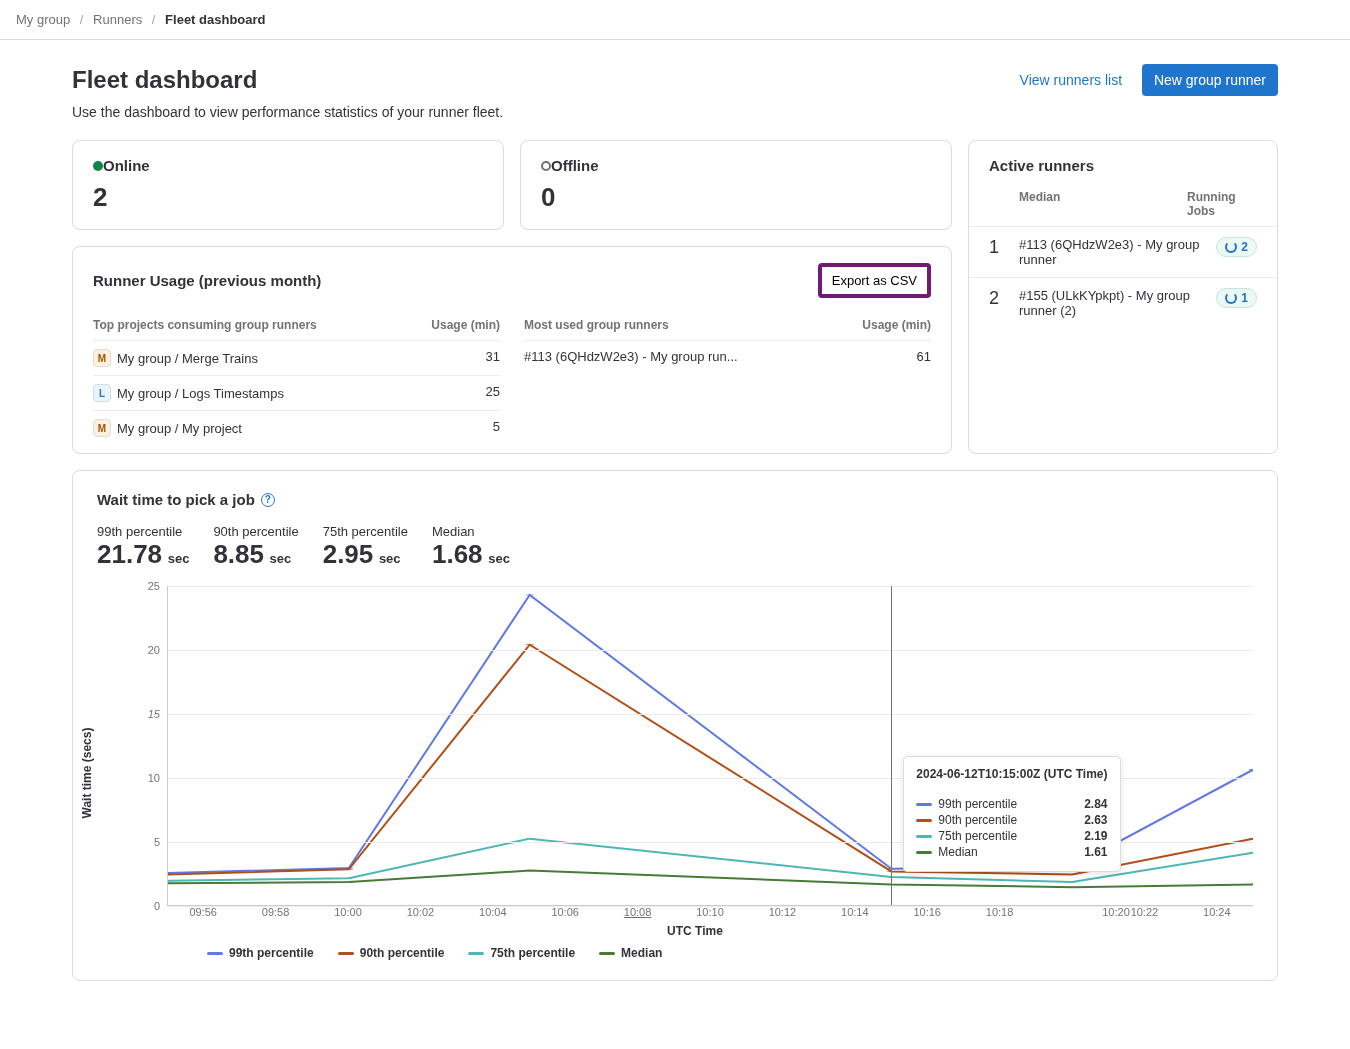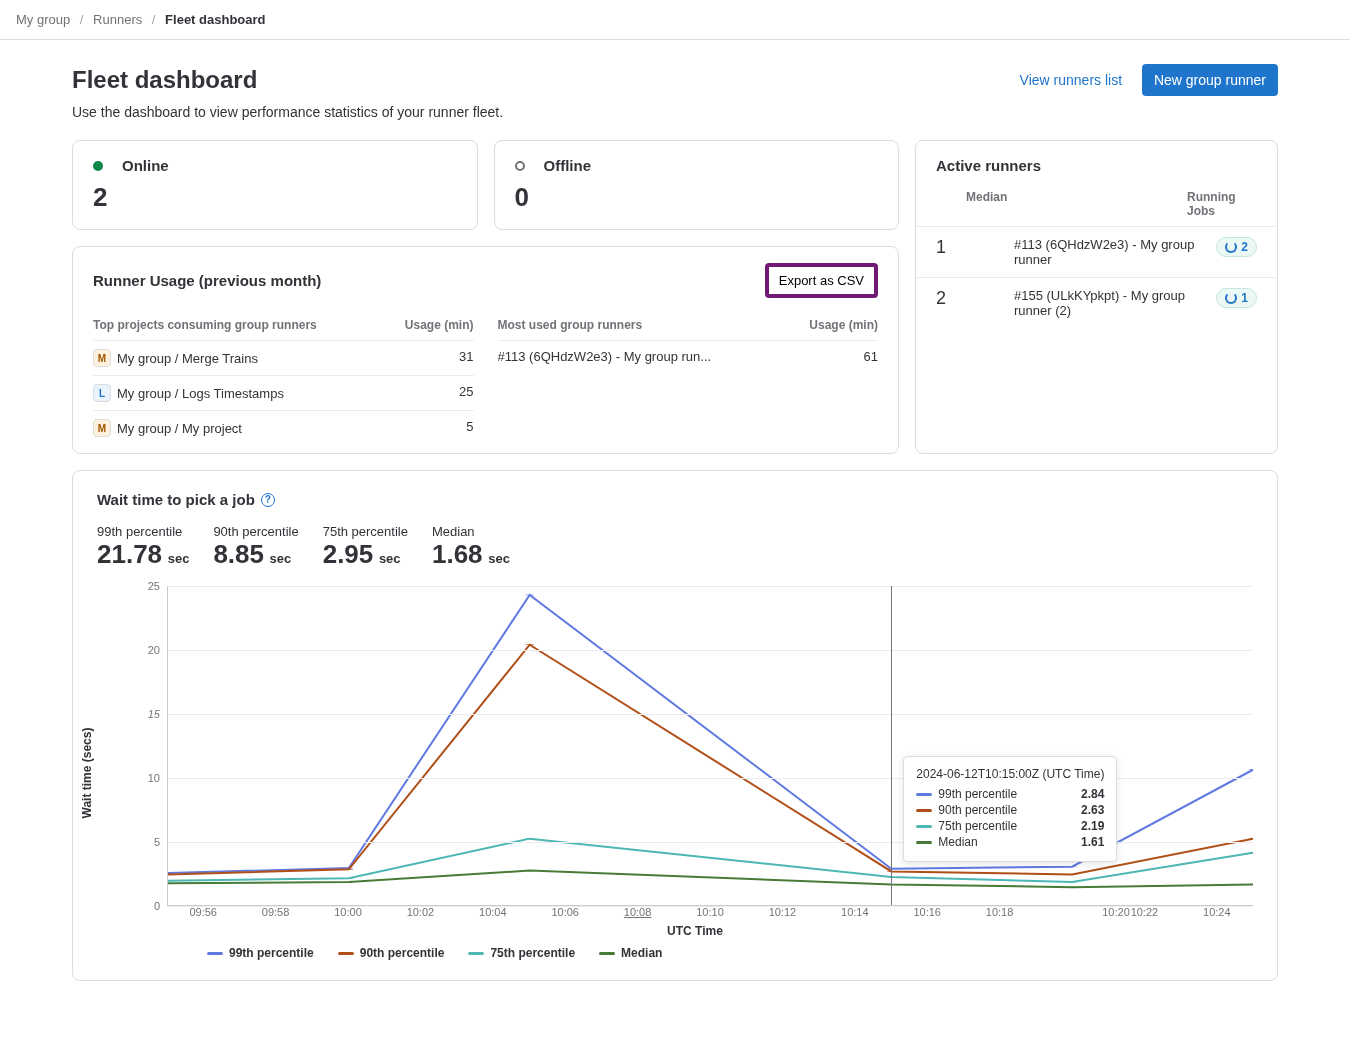--- a/index.html
+++ b/index.html
@@ -10,46 +10,46 @@
 .breadcrumb .current { font-weight: 600; color: #333238; }
 .container { padding: 24px 72px; }
 .header-row { display: flex; align-items: center; justify-content: space-between; margin-bottom: 8px; }
 .page-title { font-size: 24px; font-weight: 700; }
 .link-btn { color: #1f75cb; text-decoration: none; font-size: 14px; margin-right: 16px; }
 .primary-btn { background: #1f75cb; color: #fff; border: none; padding: 8px 12px; border-radius: 4px; font-size: 14px; cursor: pointer; }
 .subtitle { margin-bottom: 20px; color: #333238; }
 .cards-row { display: flex; gap: 16px; margin-bottom: 16px; }
 .card { border: 1px solid #dcdcde; border-radius: 8px; background: #fff; }
 .status-card { flex: 1; padding: 16px 20px; }
-.status-title { display: flex; align-items: center; gap: 19px; font-weight: 700; font-size: 15px; margin-bottom: 8px; }
+.status-title { display: flex; align-items: center; gap: 0; font-weight: 700; font-size: 15px; margin-bottom: 8px; }
 .status-dot-online { width: 10px; height: 10px; border-radius: 50%; background: #108548; display:inline-block; }
 .status-dot-offline { width: 10px; height: 10px; border-radius: 50%; border: 2px solid #737278; display:inline-block; }
 .status-value { font-size: 26px; font-weight: 700; }
 .usage-card { flex: 1; padding: 16px 0 8px; }
 .usage-header { display: flex; justify-content: space-between; align-items: center; padding: 0 20px 12px 20px; }
 .usage-title { font-weight: 700; font-size: 15px; }
 .csv-btn { border: 4px solid #701a75; background: #fff; padding: 6px 10px; border-radius: 4px; font-size: 13px; cursor: pointer; }
 .usage-tables { display: flex; gap: 24px; padding: 0 20px; }
 .usage-col { flex: 1; }
 .usage-th { display: flex; justify-content: space-between; font-size: 12px; font-weight: 700; color: #737278; padding: 8px 0; border-bottom: 1px solid #ececef; }
 .usage-row { display: flex; justify-content: space-between; padding: 8px 0; border-bottom: 1px solid #ececef; font-size: 13px; }
 .usage-row:last-child { border-bottom: none; }
 .proj-name { display: flex; align-items: center; gap: 6px; }
 .avatar { width: 18px; height: 18px; border-radius: 4px; display: inline-flex; align-items: center; justify-content: center; font-size: 10px; font-weight: 600; border: 1px solid #dcdcde; }
 .avatar.m { background: #fdf1dd; color: #9e5400; }
 .avatar.l { background: #e9f3fc; color: #1f75cb; }
-.active-card { width: 363px; padding: 16px 0; }
+.active-card { width: 310px; padding: 16px 0; }
 .active-title { font-weight: 700; font-size: 15px; padding: 0 20px 8px 20px; }
 .active-th { display: flex; padding: 8px 20px; font-size: 12px; font-weight: 700; color: #737278; }
 .active-th .col-idx { width: 30px; }
 .active-th .col-name { flex: 1; }
 .active-th .col-jobs { width: 70px; }
 .active-row { display: flex; padding: 10px 20px; border-top: 1px solid #ececef; font-size: 13px; align-items: flex-start; }
 .active-row .col-idx { width: 30px; font-size: 18px; }
-.active-row .col-name { flex: 1; padding-right: 4px; word-break: break-word; margin-left: 48px; }
+.active-row .col-name { flex: 1; padding-right: 4px; word-break: break-word; }
 .active-row .col-jobs { width: 50px; display: flex; align-items: center; justify-content: flex-end; }
 .job-badge { display: inline-flex; align-items: center; gap: 4px; border: 1px solid #c3e6e1; background: #ecf8f4; color: #1f75cb; border-radius: 12px; padding: 2px 8px; font-size: 12px; font-weight: 700; }
 .spinner-icon { width: 12px; height: 12px; border: 2px solid #1f75cb; border-top-color: transparent; border-radius: 50%; display:inline-block; }
 .chart-card { padding: 20px 24px; margin-top: 16px; }
 .chart-title { font-weight: 700; font-size: 15px; display: flex; align-items: center; gap: 6px; margin-bottom: 16px; }
 .help-icon { width: 14px; height: 14px; border: 1px solid #1f75cb; color: #1f75cb; border-radius: 50%; display: inline-flex; align-items: center; justify-content: center; font-size: 10px; }
 .percentiles { display: flex; gap: 24px; margin-bottom: 16px; }
 .perc-item .perc-label { font-size: 13px; color: #333238; }
 .perc-item .perc-value { font-size: 26px; font-weight: 700; }
 .perc-item .perc-unit { font-size: 13px; font-weight: 700; margin-left: 2px; }
@@ -59,21 +59,21 @@
 .ytick { position: absolute; right: 0; font-size: 11px; color: #737278; transform: translate(0, -50%); }
 .plot { position: relative; height: 320px; border-left: 1px solid #ccc; border-bottom: 1px solid #ccc; margin-left: 30px; }
 .gridline { position: absolute; left: 0; right: 0; border-top: 1px solid #ececef; }
 .xtick { font-size: 11px; color: #737278; text-align: center; white-space: nowrap; position: absolute; transform: translateX(-50%); }
 .xlabel { text-align: center; font-size: 12px; font-weight: 700; }
 .legend { display: flex; gap: 24px; margin-left: 70px; margin-top: 8px; font-size: 12px; font-weight: 700; }
 .legend-item { display: flex; align-items: center; gap: 6px; }
 .legend-swatch { width: 16px; height: 3px; border-radius: 2px; }
 svg.lines { position: absolute; inset: 0; width: 100%; height: 100%; }
 .tooltip { position: absolute; background: #fff; border: 1px solid #dcdcde; border-radius: 4px; padding: 10px 12px; font-size: 12px; box-shadow: 0 2px 8px rgba(0,0,0,0.1); min-width: 210px; }
-.tooltip-title { font-weight: 400; margin-bottom: 6px; text-align: right; }
+.tooltip-title { font-weight: 700; margin-bottom: 16px; text-align: right; }
 .tooltip-row { display: flex; align-items: center; justify-content: space-between; gap: 16px; margin: 2px 0; }
 .tooltip-row .tname { display: flex; align-items: center; gap: 6px; }
 .tooltip-row .tval { font-weight: 700; }
 .vline { position: absolute; top: 0; bottom: 0; width: 1px; background: #737278; }
 </style>
 </head>
 <body>
 
 <div class="breadcrumb">
   <a href="#">My group</a>

